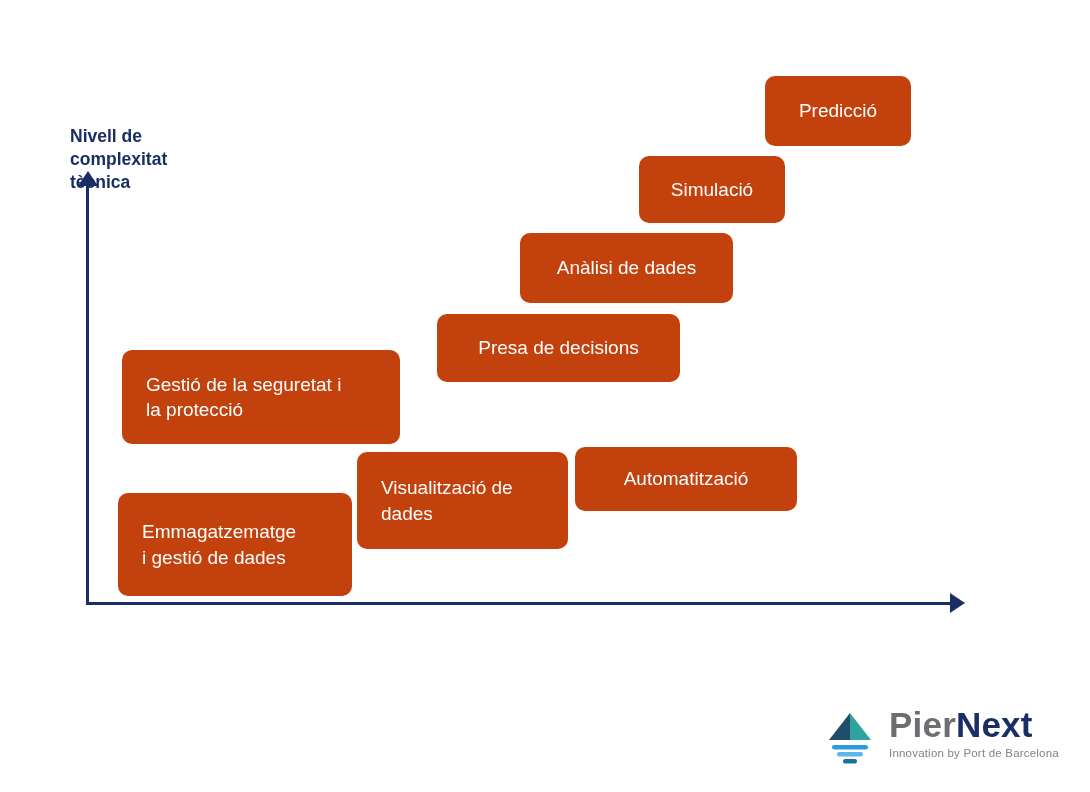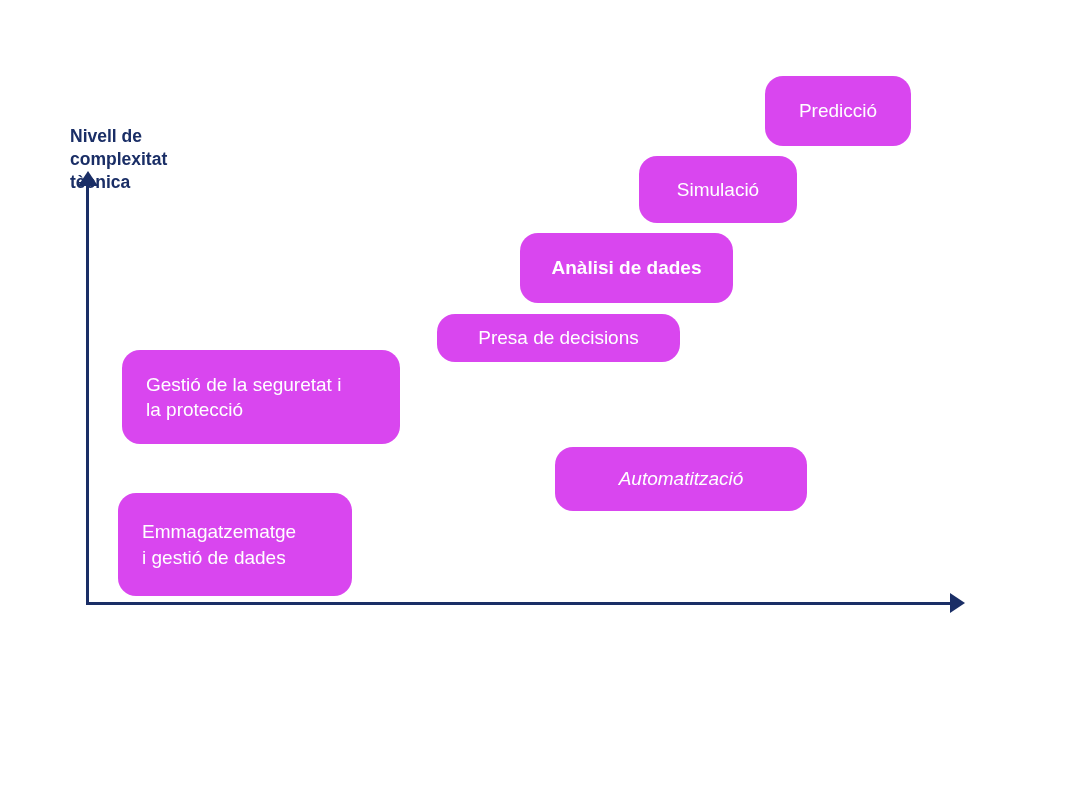--- a/index.html
+++ b/index.html
@@ -39,43 +39,43 @@
   .arrow-right {
     left: 950px; top: 593px;
     border-top: 10px solid transparent;
     border-bottom: 10px solid transparent;
     border-left: 15px solid #1a2e66;
   }
 
   
   .box {
     position: absolute;
-    background: #d946ef;
-    border-radius: 18px;
+    background: #c2410c;
+    border-radius: 10px;
     color: #ffffff;
     font-size: 19px;
     line-height: 1.32;
     display: flex;
     align-items: center;
     justify-content: center;
     text-align: center;
     padding: 10px 18px;
     white-space: pre-line;
   }
   .box.align-left {
     justify-content: flex-start;
     text-align: left;
     padding-left: 24px;
   }
   .box-prediccio        { left: 765px; top: 76px;  width: 146px; height: 70px; }
-  .box-simulacio        { left: 639px; top: 156px; width: 158px; height: 67px; }
-  .box-analisi          { left: 520px; top: 233px; width: 213px; height: 70px; font-weight: bold; }
-  .box-presa            { left: 437px; top: 314px; width: 243px; height: 48px; text-align: right; }
+  .box-simulacio        { left: 639px; top: 156px; width: 146px; height: 67px; }
+  .box-analisi          { left: 520px; top: 233px; width: 213px; height: 70px; }
+  .box-presa            { left: 437px; top: 314px; width: 243px; height: 68px; text-align: right; }
   .box-gestio-seguretat { left: 122px; top: 350px; width: 278px; height: 94px; }
-  .box-automatitzacio   { left: 555px; top: 447px; width: 252px; height: 64px; font-style: italic; }
+  .box-automatitzacio   { left: 575px; top: 447px; width: 222px; height: 64px; }
   .box-visualitzacio    { left: 357px; top: 452px; width: 211px; height: 97px; }
   .box-emmagatzematge   { left: 118px; top: 493px; width: 234px; height: 103px; }
 
   
   .logo {
     position: absolute;
     left: 827px;
     top: 706px;
     display: flex;
     align-items: flex-start;
@@ -117,18 +117,33 @@
 
   <div class="box box-analisi">Anàlisi de dades</div>
 
   <div class="box box-presa">Presa de decisions</div>
 
   <div class="box align-left box-gestio-seguretat">Gestió de la seguretat i
 la protecció</div>
 
   <div class="box box-automatitzacio">Automatització</div>
 
+  <div class="box align-left box-visualitzacio">Visualització de
+dades</div>
 
   <div class="box align-left box-emmagatzematge">Emmagatzematge
 i gestió de dades</div>
 
+  <div class="logo">
+    <svg class="logo-icon" width="46" height="54" viewBox="0 0 46 54" aria-hidden="true">
+      <polygon points="23,1 23,28 2,28" fill="#1f4e6b"></polygon>
+      <polygon points="23,1 44,28 23,28" fill="#2fa3a0"></polygon>
+      <rect x="5" y="33" width="36" height="4.5" rx="2.2" fill="#2d9cdb"></rect>
+      <rect x="10" y="40" width="26" height="4.5" rx="2.2" fill="#5bb8e8"></rect>
+      <rect x="16" y="47" width="14" height="4.5" rx="2.2" fill="#1c6ea4"></rect>
+    </svg>
+    <div class="logo-text-wrap">
+      <div class="brand"><span class="brand-pier">Pier</span><span class="brand-next">Next</span></div>
+      <div class="tagline">Innovation by Port de Barcelona</div>
+    </div>
+  </div>
 
 </div>
 
 </body></html>

